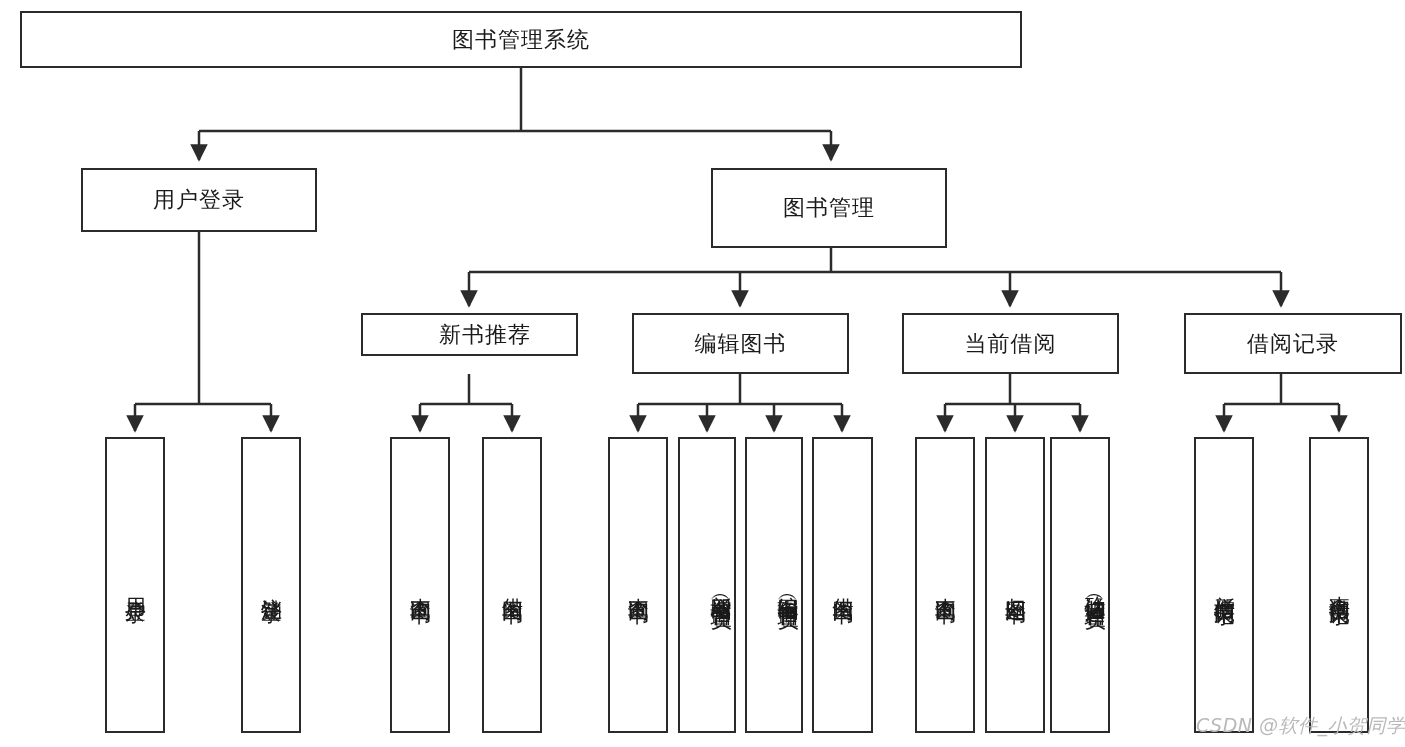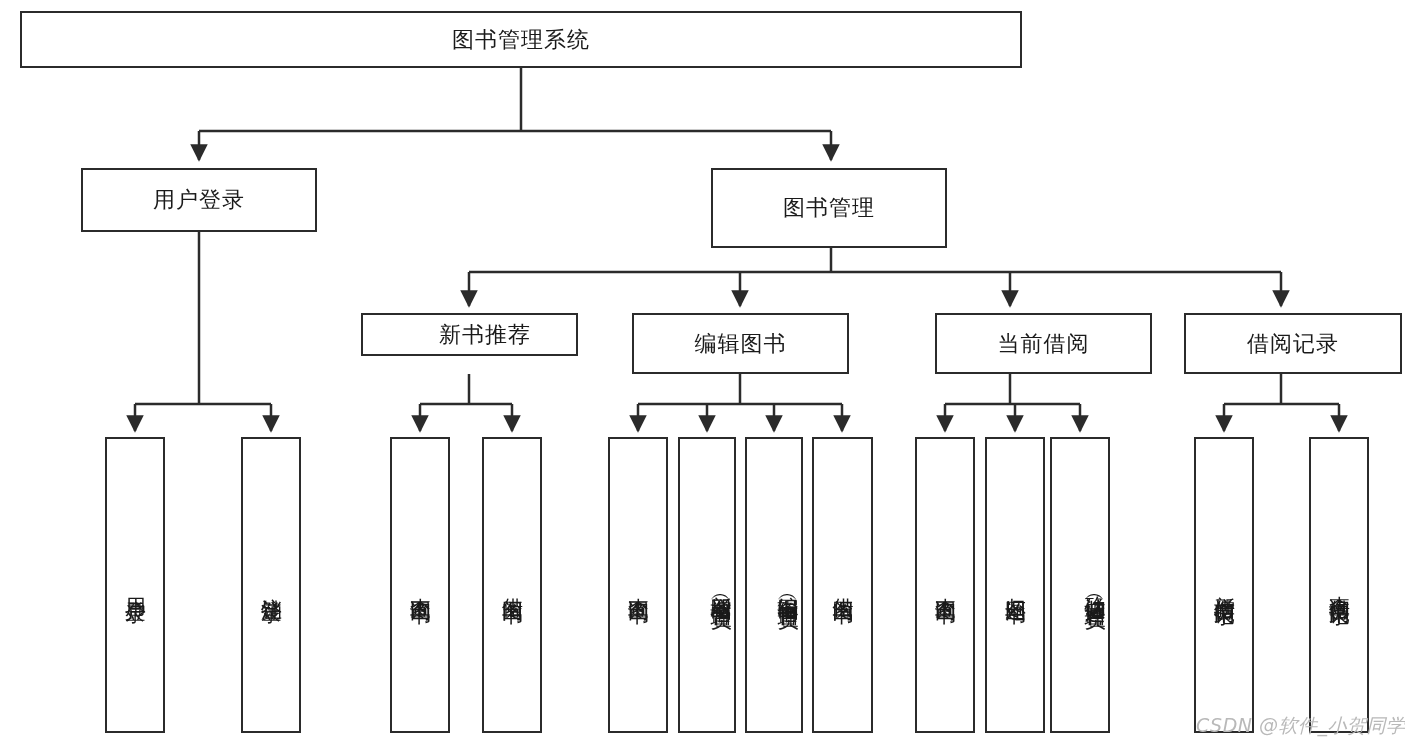--- a/index.html
+++ b/index.html
@@ -133,21 +133,21 @@
   <div class="node h" style="left:711px; top:168px; width:236px; height:80px;">
     <span>图书管理</span>
   </div>
 
   <div class="node h" style="left:361px; top:313px; width:217px; height:43px;padding-left:31px;">
     <span>新书推荐</span>
   </div>
   <div class="node h" style="left:632px; top:313px; width:217px; height:61px;">
     <span>编辑图书</span>
   </div>
-  <div class="node h" style="left:902px; top:313px; width:217px; height:61px;margin-left:33px;">
+  <div class="node h" style="left:902px; top:313px; width:217px; height:61px;">
     <span>当前借阅</span>
   </div>
   <div class="node h" style="left:1184px; top:313px; width:218px; height:61px;">
     <span>借阅记录</span>
   </div>
 
   <div class="node v midalign" style="left:105px; top:437px; width:60px; height:296px;">
     <span>用户登录</span>
   </div>
   <div class="node v midalign" style="left:241px; top:437px; width:60px; height:296px;">

